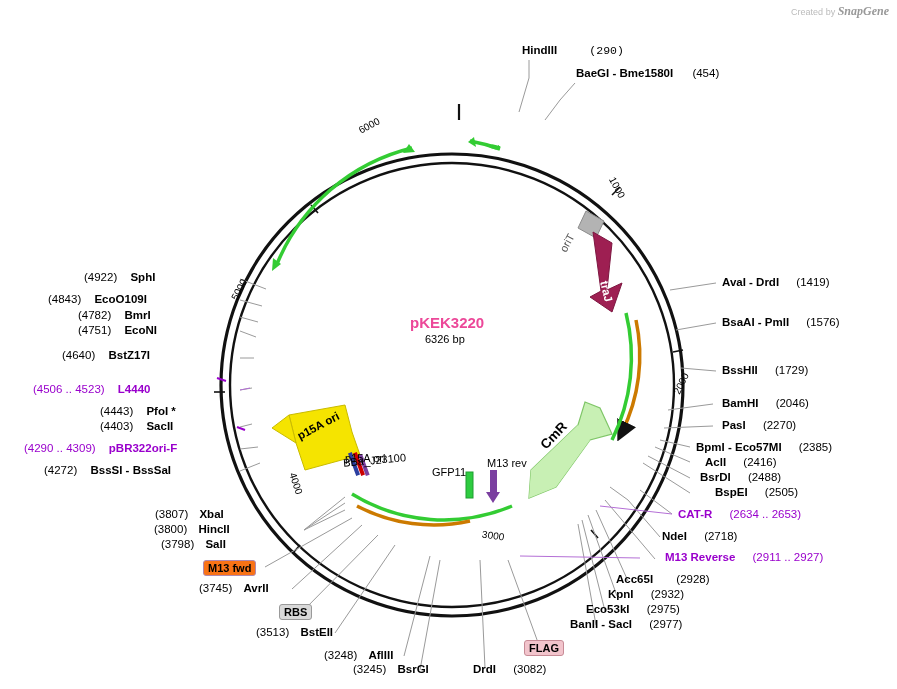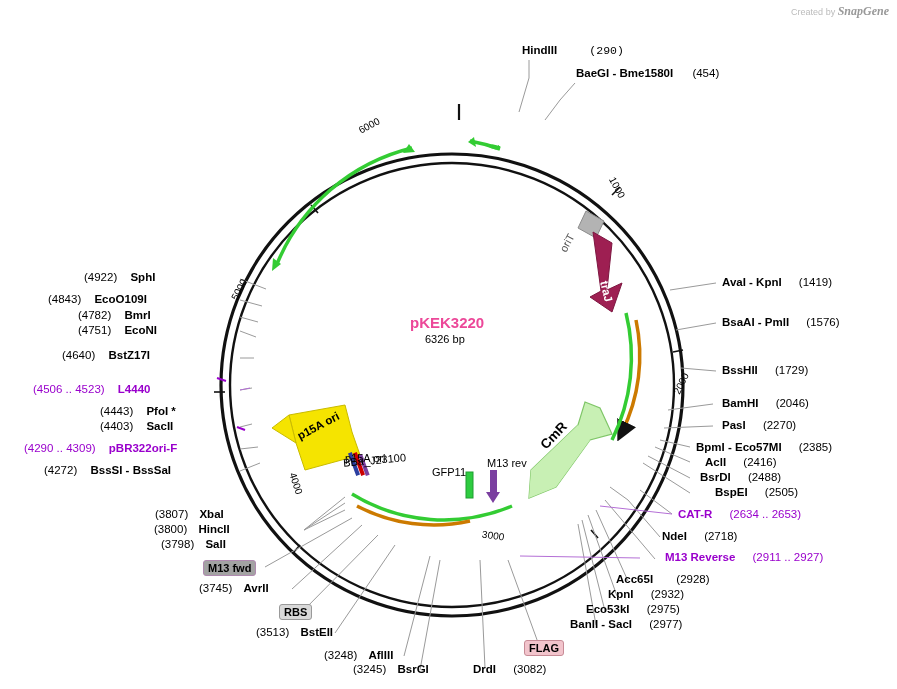--- a/index.html
+++ b/index.html
@@ -19,21 +19,21 @@
   .lbl .ps{color:#000;}
   .purple{color:#9900cc;}
   .purple .nm{color:#9900cc;font-weight:bold;}
   .purple .ps{color:#9900cc;font-weight:normal;}
 
   .title{position:absolute;font-weight:bold;font-size:15px;color:#ec4899;}
   .subtitle{position:absolute;font-size:11px;color:#000;}
 
   .boxlbl{position:absolute;white-space:nowrap;font-size:11px;font-weight:bold;
           border:1px solid #999;border-radius:3px;padding:1px 4px;}
-  .box-m13fwd{background:#a3a3a3;border-color:#b08ab0;color:#000;}
+  .box-m13fwd{background:#f97316;border-color:#b08ab0;color:#000;}
   .box-rbs{background:#d9d9d9;border-color:#9a9a9a;color:#000;}
   .box-flag{background:#f2c4cc;border-color:#c78b96;color:#000;}
 
   .credit{position:absolute;right:8px;top:4px;font-size:9px;color:#bbb;}
   .credit b{color:#999;font-size:12px;font-family:"Liberation Serif",serif;font-style:italic;}
 
   .tick{position:absolute;font-size:10px;color:#000;}
 </style>
 </head>
 <body>
@@ -195,21 +195,21 @@
   <div class="lbl" style="left:522px;top:44px;">
     <span class="nm">HindIII</span>
     <span class="ps" style="margin-left:29px;font-family:Liberation Mono, monospace;">(290)</span>
   </div>
   <div class="lbl" style="left:576px;top:67px;">
     <span class="nm">BaeGI  -  Bme1580I</span>
     <span class="ps" style="margin-left:16px;">(454)</span>
   </div>
 
   <div class="lbl" style="left:722px;top:276px;">
-    <span class="nm">AvaI  -  KpnI</span>
+    <span class="nm">AvaI  -  DrdI</span>
     <span class="ps" style="margin-left:14px;">(1419)</span>
   </div>
   <div class="lbl" style="left:722px;top:316px;">
     <span class="nm">BsaAI  -  PmlI</span>
     <span class="ps" style="margin-left:14px;">(1576)</span>
   </div>
   <div class="lbl" style="left:722px;top:364px;">
     <span class="nm">BssHII</span>
     <span class="ps" style="margin-left:14px;">(1729)</span>
   </div>

